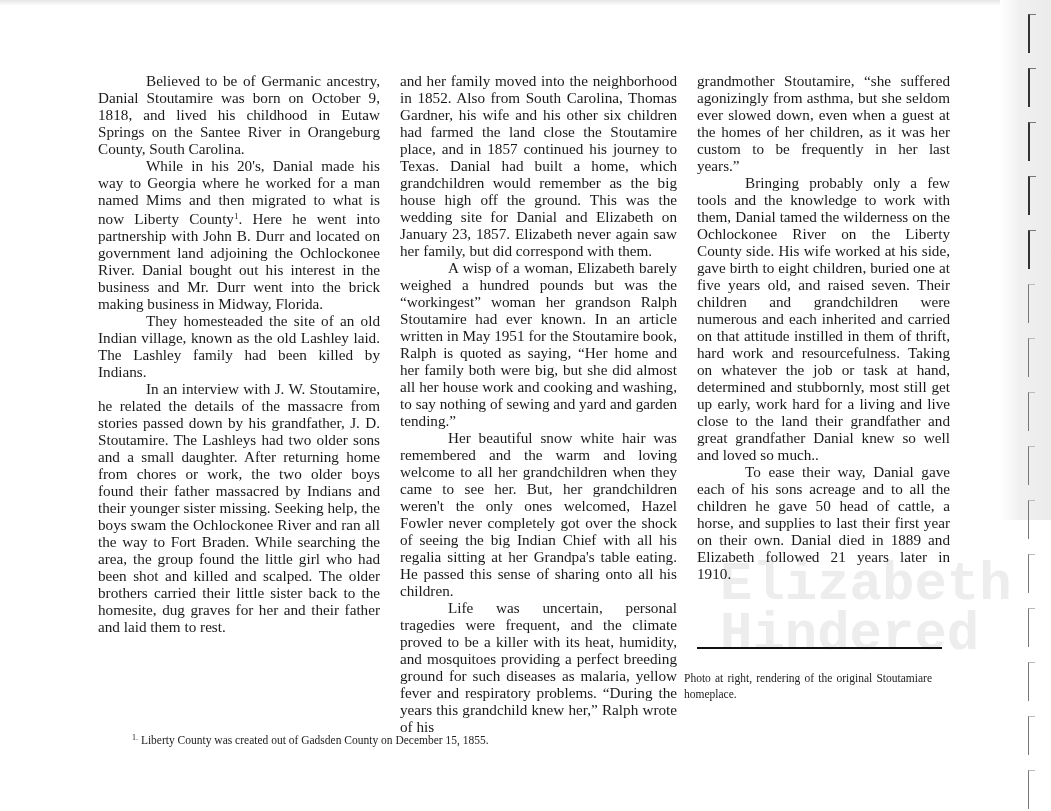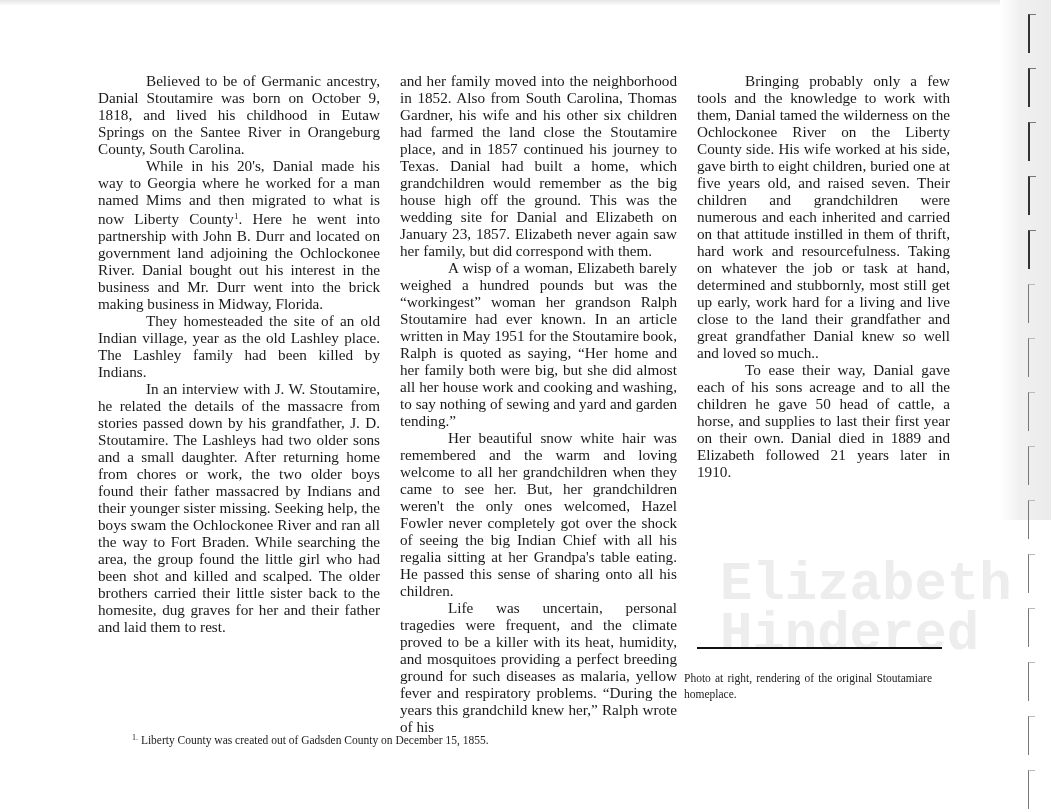--- a/index.html
+++ b/index.html
@@ -61,32 +61,33 @@
 <div class="side-panel"></div>
 
 <div class="bleed">
   <div>Elizabeth</div>
   <div>Hindered</div>
 </div>
 
 <div class="col" id="col1">
   <p class="indent">Believed to be of Germanic ancestry, Danial Stoutamire was born on October 9, 1818, and lived his childhood in Eutaw Springs on the Santee River in Orangeburg County, South Carolina.</p>
   <p class="indent"><span>While in his 20's, Danial made his way to Georgia where he worked for a man named Mims and then migrated to what is now Liberty County</span><sup class="fn">1</sup><span>. Here he went into partnership with John B. Durr and located on government land adjoining the Ochlockonee River. Danial bought out his interest in the business and Mr. Durr went into the brick making business in Midway, Florida.</span></p>
-  <p class="indent">They homesteaded the site of an old Indian village, year as the old Lashley place. The Lashley family had been killed by Indians.</p>
+  <p class="indent">They homesteaded the site of an old Indian village, known as the old Lashley laid. The Lashley family had been killed by Indians.</p>
   <p class="indent">In an interview with J. W. Stoutamire, he related the details of the massacre from stories passed down by his grandfather, J. D. Stoutamire. The Lashleys had two older sons and a small daughter. After returning home from chores or work, the two older boys found their father massacred by Indians and their younger sister missing. Seeking help, the boys swam the Ochlockonee River and ran all the way to Fort Braden. While searching the area, the group found the little girl who had been shot and killed and scalped. The older brothers carried their little sister back to the homesite, dug graves for her and their father and laid them to rest.</p>
 </div>
 
 <div class="col" id="col2">
   <p>and her family moved into the neighborhood in 1852. Also from South Carolina, Thomas Gardner, his wife and his other six children had farmed the land close the Stoutamire place, and in 1857 continued his journey to Texas. Danial had built a home, which grandchildren would remember as the big house high off the ground. This was the wedding site for Danial and Elizabeth on January 23, 1857. Elizabeth never again saw her family, but did correspond with them.</p>
   <p class="indent">A wisp of a woman, Elizabeth barely weighed a hundred pounds but was the “workingest” woman her grandson Ralph Stoutamire had ever known. In an article written in May 1951 for the Stoutamire book, Ralph is quoted as saying, “Her home and her family both were big, but she did almost all her house work and cooking and washing, to say nothing of sewing and yard and garden tending.”</p>
   <p class="indent">Her beautiful snow white hair was remembered and the warm and loving welcome to all her grandchildren when they came to see her. But, her grandchildren weren't the only ones welcomed, Hazel Fowler never completely got over the shock of seeing the big Indian Chief with all his regalia sitting at her Grandpa's table eating. He passed this sense of sharing onto all his children.</p>
   <p class="indent">Life was uncertain, personal tragedies were frequent, and the climate proved to be a killer with its heat, humidity, and mosquitoes providing a perfect breeding ground for such diseases as malaria, yellow fever and respiratory problems. “During the years this grandchild knew her,” Ralph wrote of his</p>
 </div>
 
 <div class="col" id="col3">
+  <p>grandmother Stoutamire, “she suffered agonizingly from asthma, but she seldom ever slowed down, even when a guest at the homes of her children, as it was her custom to be frequently in her last years.”</p>
   <p class="indent">Bringing probably only a few tools and the knowledge to work with them, Danial tamed the wilderness on the Ochlockonee River on the Liberty County side. His wife worked at his side, gave birth to eight children, buried one at five years old, and raised seven. Their children and grandchildren were numerous and each inherited and carried on that attitude instilled in them of thrift, hard work and resourcefulness. Taking on whatever the job or task at hand, determined and stubbornly, most still get up early, work hard for a living and live close to the land their grandfather and great grandfather Danial knew so well and loved so much..</p>
   <p class="indent">To ease their way, Danial gave each of his sons acreage and to all the children he gave 50 head of cattle, a horse, and supplies to last their first year on their own. Danial died in 1889 and Elizabeth followed 21 years later in 1910.</p>
 </div>
 
 <div class="rule"></div>
 <div class="caption">Photo at right, rendering of the original Stoutamiare homeplace.</div>
 
 <div class="footnote"><sup>1.</sup><span> Liberty County was created out of Gadsden County on December 15, 1855.</span></div>
 
 <div>

